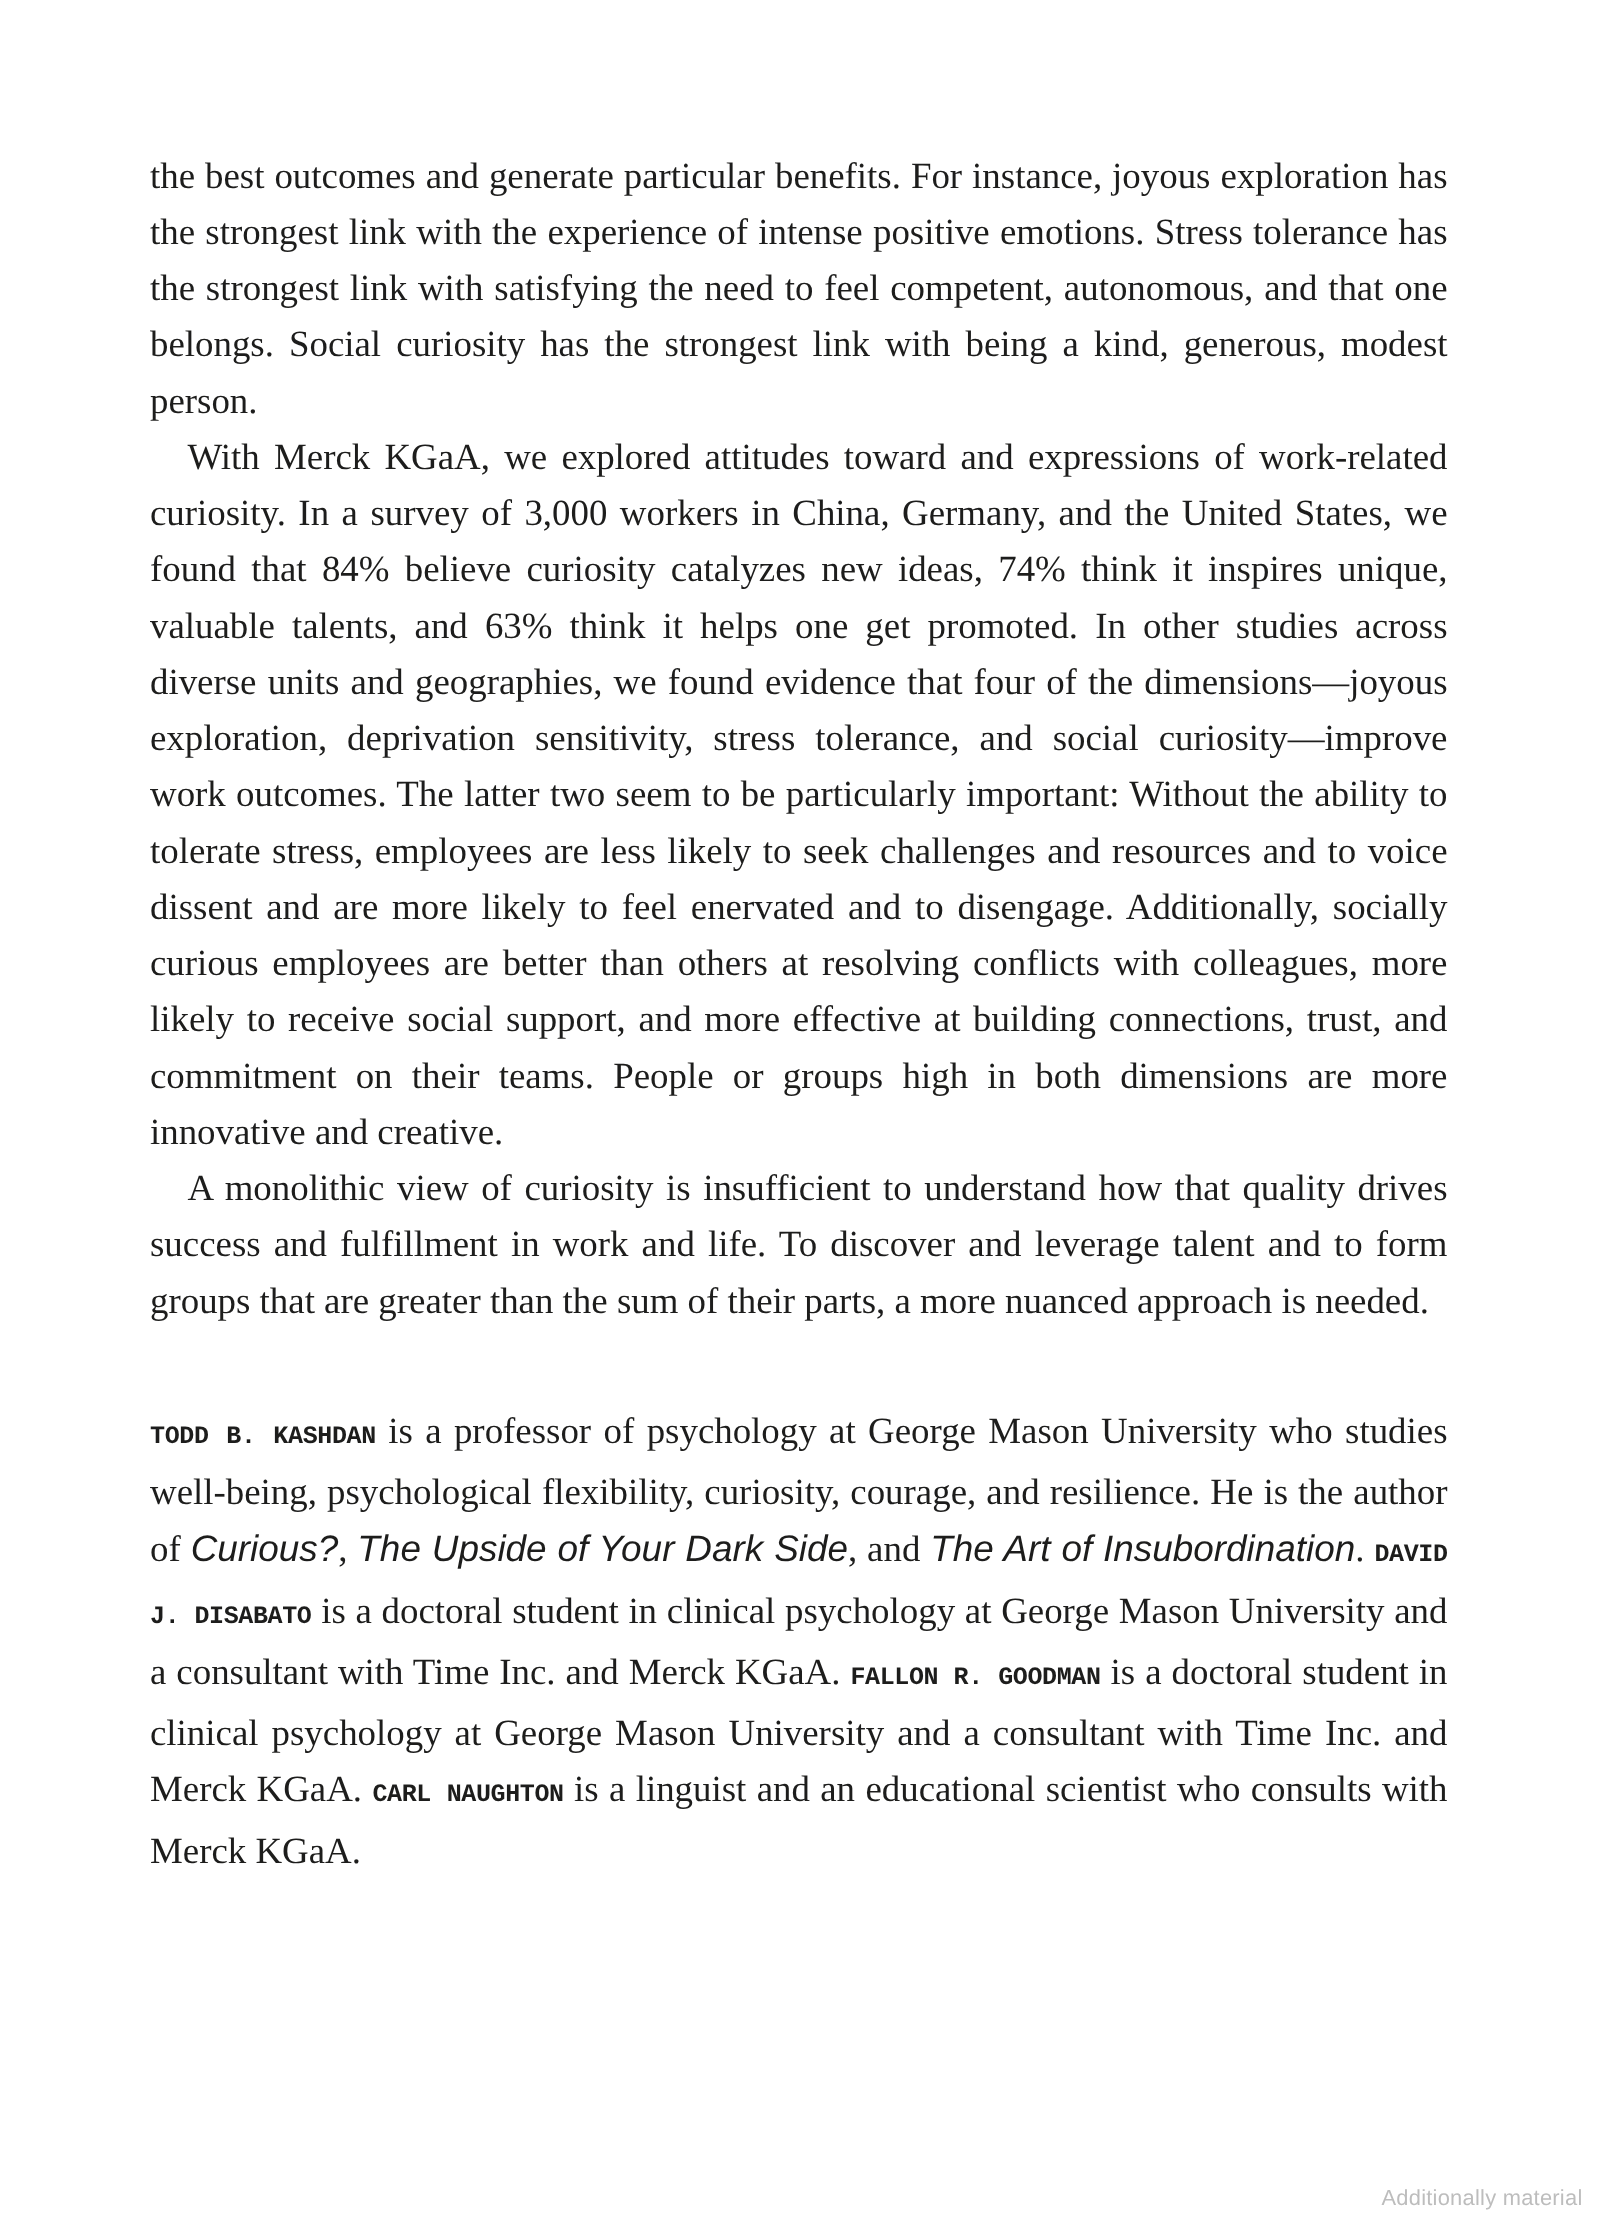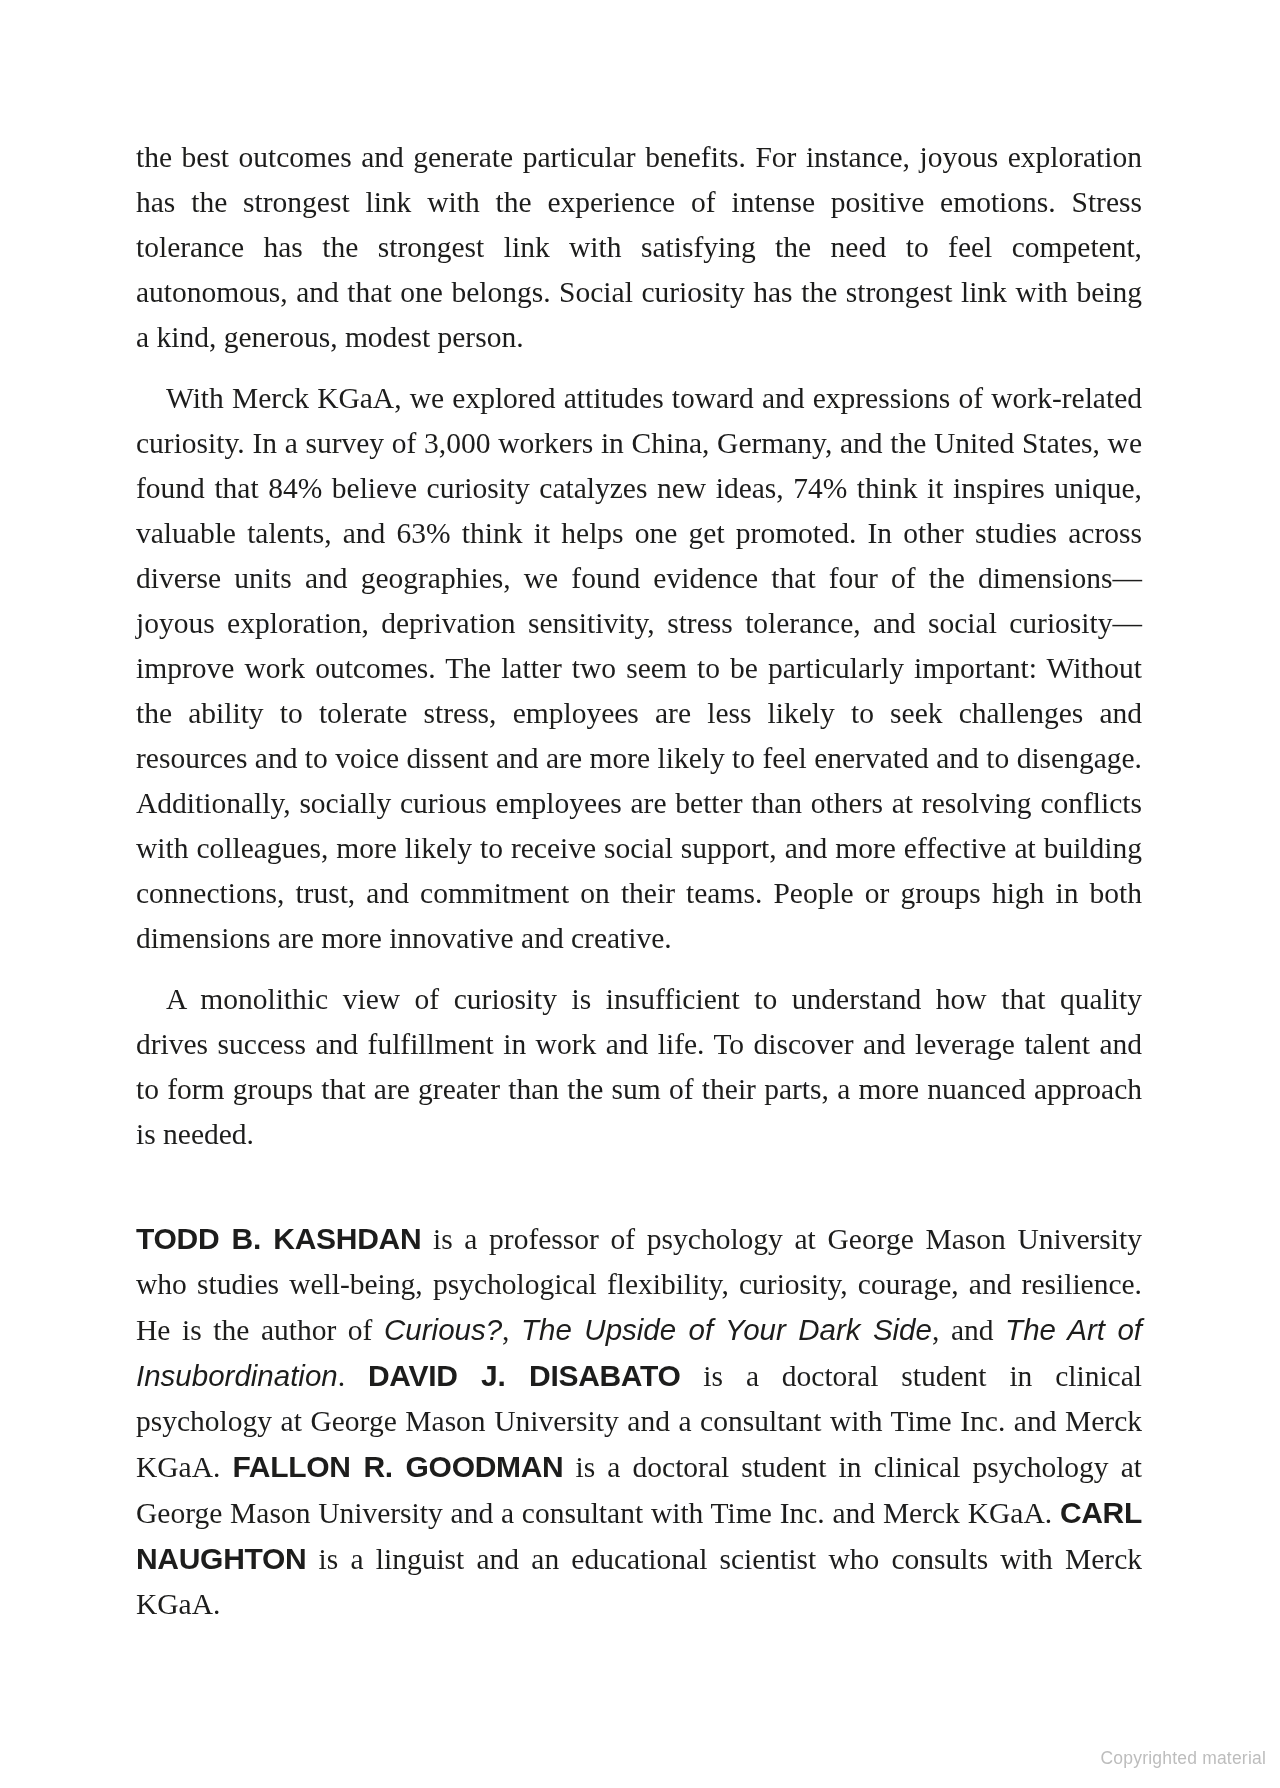--- a/index.html
+++ b/index.html
@@ -24,39 +24,39 @@
     left: 120px;
     top: 119px;
     width: 1038px;
     color: #1d1d1c;
     font-size: 29.5px;
     line-height: 45px;
     text-align: justify;
     text-rendering: optimizeLegibility;
   }
   .text-block p {
-    margin: 16px;
+    margin: 0;
   }
   .text-block p.indent {
     text-indent: 30px;
   }
   .text-block p.gap-before {
     margin-top: 59px;
   }
   .run-serif {
     font-family: "Liberation Serif", serif;
   }
   .run-italic {
     font-family: Liberation Sans, sans-serif;
     font-style: italic;
   }
   .run-bold-sans {
-    font-family: Liberation Sans, sans-serif;
+    font-family: Liberation Mono, monospace;
     font-weight: 700;
-    font-size: 30px;
+    font-size: 20px;
     letter-spacing: -0.3px;
   }
   .watermark {
     position: absolute;
     top: 1750px;
     right: 14px;
     font-family: "Liberation Sans", sans-serif;
     font-size: 17.5px;
     line-height: 1;
     color: #bdbdbd;
@@ -66,14 +66,14 @@
 </head>
 <body>
 
 <div class="page">
   <div class="text-block" id="text-block">
       <p><span class="run-serif">the best outcomes and generate particular benefits. For instance, joyous exploration has the strongest link with the experience of intense positive emotions. Stress tolerance has the strongest link with satisfying the need to feel competent, autonomous, and that one belongs. Social curiosity has the strongest link with being a kind, generous, modest person.</span></p>
       <p class="indent"><span class="run-serif">With Merck KGaA, we explored attitudes toward and expressions of work-related curiosity. In a survey of 3,000 workers in China, Germany, and the United States, we found that 84% believe curiosity catalyzes new ideas, 74% think it inspires unique, valuable talents, and 63% think it helps one get promoted. In other studies across diverse units and geographies, we found evidence that four of the dimensions—joyous exploration, deprivation sensitivity, stress tolerance, and social curiosity—improve work outcomes. The latter two seem to be particularly important: Without the ability to tolerate stress, employees are less likely to seek challenges and resources and to voice dissent and are more likely to feel enervated and to disengage. Additionally, socially curious employees are better than others at resolving conflicts with colleagues, more likely to receive social support, and more effective at building connections, trust, and commitment on their teams. People or groups high in both dimensions are more innovative and creative.</span></p>
       <p class="indent"><span class="run-serif">A monolithic view of curiosity is insufficient to understand how that quality drives success and fulfillment in work and life. To discover and leverage talent and to form groups that are greater than the sum of their parts, a more nuanced approach is needed.</span></p>
       <p class="gap-before"><span class="run-bold-sans">TODD B. KASHDAN</span><span class="run-serif"> is a professor of psychology at George Mason University who studies well-being, psychological flexibility, curiosity, courage, and resilience. He is the author of </span><span class="run-italic">Curious?</span><span class="run-serif">, </span><span class="run-italic">The Upside of Your Dark Side</span><span class="run-serif">, and </span><span class="run-italic">The Art of Insubordination</span><span class="run-serif">. </span><span class="run-bold-sans">DAVID J. DISABATO</span><span class="run-serif"> is a doctoral student in clinical psychology at George Mason University and a consultant with Time Inc. and Merck KGaA. </span><span class="run-bold-sans">FALLON R. GOODMAN</span><span class="run-serif"> is a doctoral student in clinical psychology at George Mason University and a consultant with Time Inc. and Merck KGaA. </span><span class="run-bold-sans">CARL NAUGHTON</span><span class="run-serif"> is a linguist and an educational scientist who consults with Merck KGaA.</span></p>
     </div>
-  <div class="watermark">Copyrighted material</div>
+  <div class="watermark">Additionally material</div>
 </div>
 
 </body></html>

